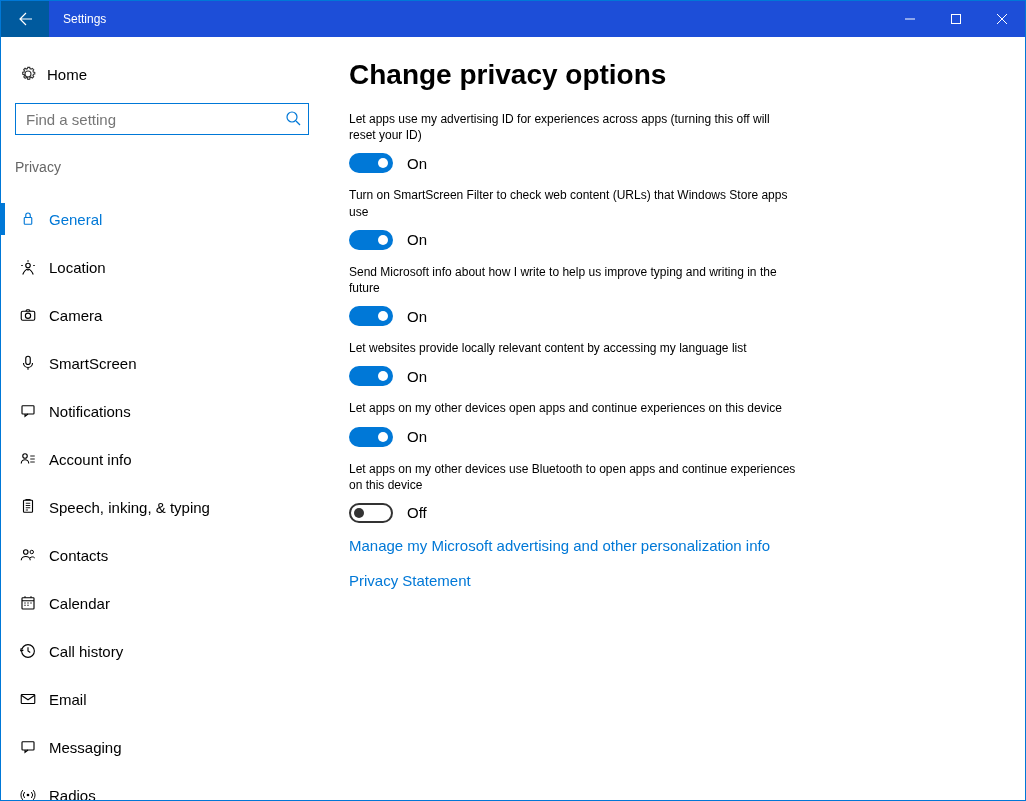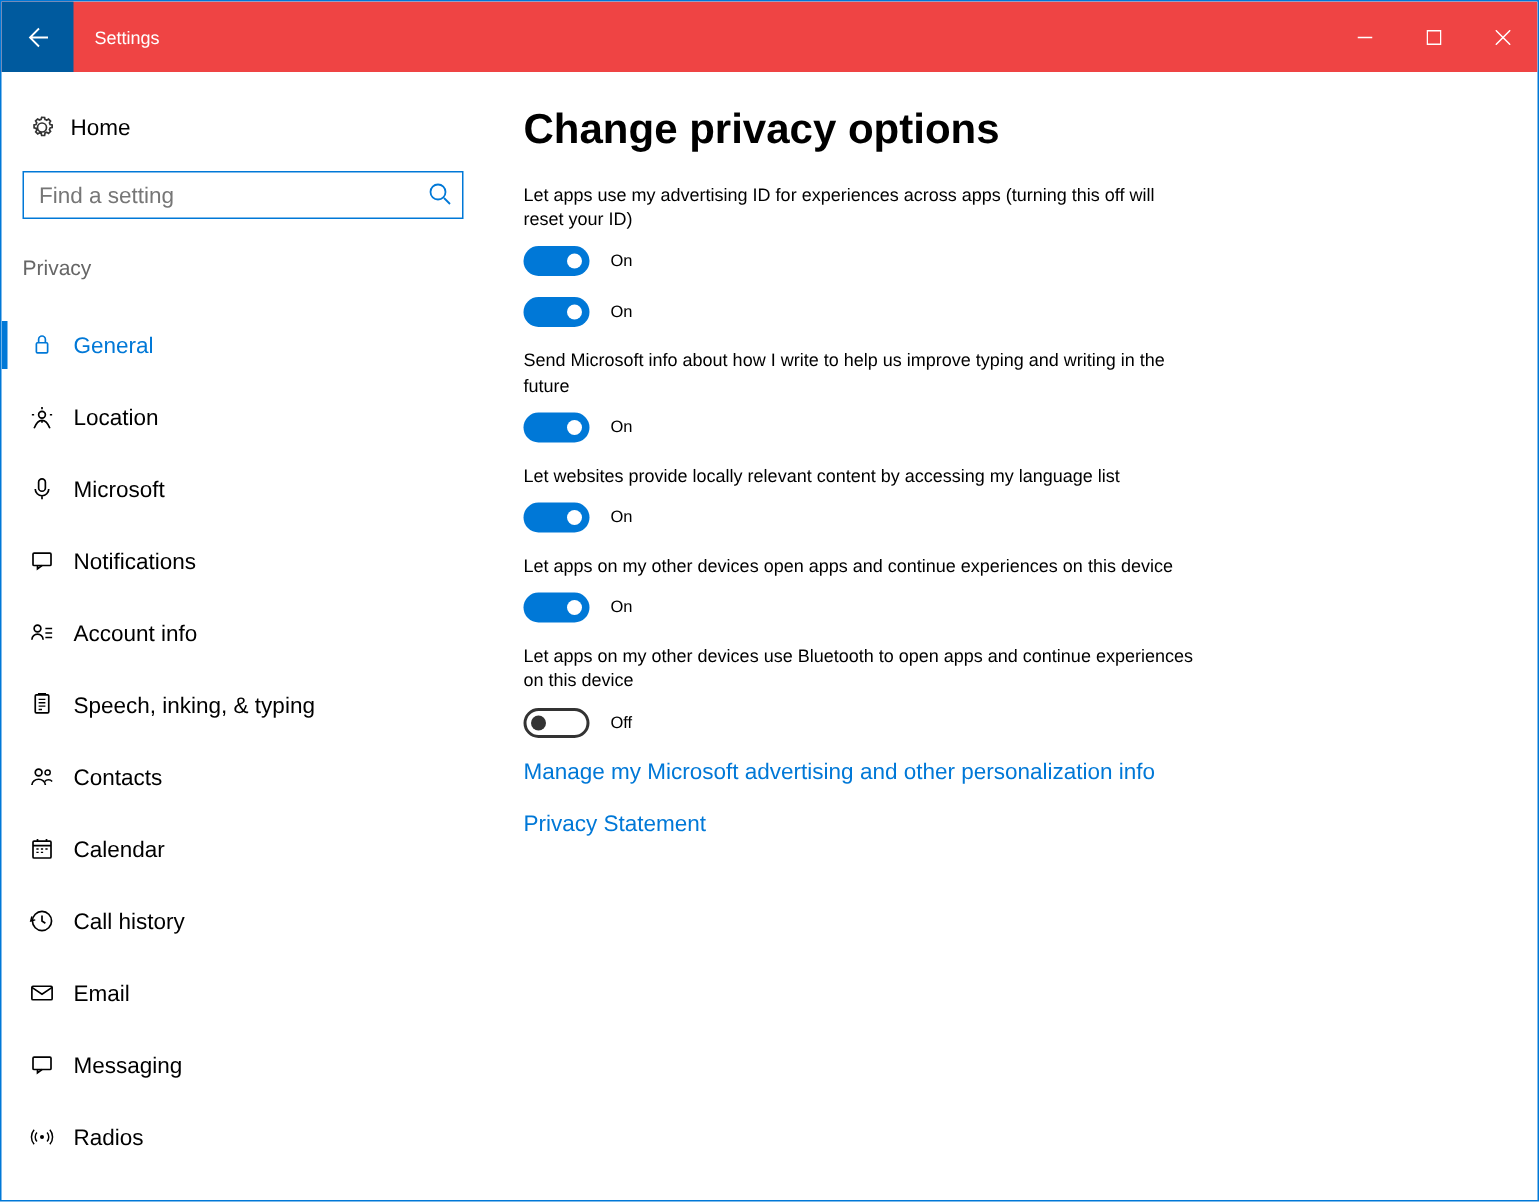--- a/index.html
+++ b/index.html
@@ -9,22 +9,22 @@
     font-size: 15px;
     color: #000;
     background: #fff;
     width: 1026px;
     height: 801px;
     overflow: hidden;
     border: 1px solid #0078d7;
   }
   
   .titlebar {
-    height: 47px;
-    background: #ef4444;
+    height: 36px;
+    background: #1d4ed8;
     color: #fff;
     display: flex;
     align-items: stretch;
     font-size: 12px;
   }
   .back-btn {
     width: 48px;
     background: #005a9e;
     display: flex;
     align-items: center;
@@ -144,21 +144,21 @@
     content:""; position:absolute; width:10px; height:10px; border-radius:50%;
     background:#fff; top:5px; right:5px;
   }
   .toggle.off {
     background:#fff; border:2px solid #333;
   }
   .toggle.off::after {
     content:""; position:absolute; width:10px; height:10px; border-radius:50%;
     background:#333; top:3px; left:3px;
   }
-  .toggle-label { margin-left: 14px; font-size: 11px; }
+  .toggle-label { margin-left: 14px; font-size: 15px; }
   .link { color:#0078d7; font-size:15px; cursor:pointer; margin-top: 4px; display:block; }
   .link + .link { margin-top: 18px; }
 </style>
 </head>
 <body>
 
 <div class="titlebar">
   <div class="back-btn">
     <svg width="16" height="16" viewBox="0 0 16 16">
         <path d="M9 2 L3 8 L9 14 M3 8 H15" stroke="#fff" stroke-width="1.2" fill="none"></path>
@@ -224,25 +224,35 @@
               <circle cx="12" cy="10" r="3" stroke="currentColor" fill="none" stroke-width="1.5"></circle>
               <path d="M5 22c2-5 5-7 7-7s5 2 7 7" stroke="currentColor" fill="none" stroke-width="1.5"></path>
               <path d="M12 3v2M12 15v2M3 10h2M19 10h2" stroke="currentColor" stroke-width="1.5"></path>
             </svg>
           </span>
           <span class="lbl">Location</span>
         </div>
         <div class="nav-item">
           <span class="icon">
             <svg width="18" height="18" viewBox="0 0 24 24">
+              <rect x="3" y="7" width="18" height="12" rx="2" stroke="currentColor" fill="none" stroke-width="1.5"></rect>
+              <circle cx="12" cy="13" r="3.5" stroke="currentColor" fill="none" stroke-width="1.5"></circle>
+              <path d="M9 7l1.5-2h3L15 7" stroke="currentColor" fill="none" stroke-width="1.5"></path>
+            </svg>
+          </span>
+          <span class="lbl">Camera</span>
+        </div>
+        <div class="nav-item">
+          <span class="icon">
+            <svg width="18" height="18" viewBox="0 0 24 24">
               <rect x="9" y="3" width="6" height="11" rx="3" stroke="currentColor" fill="none" stroke-width="1.5"></rect>
               <path d="M6 12a6 6 0 0 0 12 0M12 18v3" stroke="currentColor" fill="none" stroke-width="1.5"></path>
             </svg>
           </span>
-          <span class="lbl">Microsoft</span>
+          <span class="lbl">SmartScreen</span>
         </div>
         <div class="nav-item">
           <span class="icon">
             <svg width="18" height="18" viewBox="0 0 24 24">
               <rect x="4" y="5" width="16" height="11" rx="1" stroke="currentColor" fill="none" stroke-width="1.5"></rect>
               <path d="M8 16v3l4-3" stroke="currentColor" fill="none" stroke-width="1.5"></path>
             </svg>
           </span>
           <span class="lbl">Notifications</span>
         </div>
@@ -331,20 +341,21 @@
     <h1 class="page-title">Change privacy options</h1>
     <div id="settings-list">
         <div class="setting-block">
           <div class="setting-text">Let apps use my advertising ID for experiences across apps (turning this off will reset your ID)</div>
           <div class="toggle-row">
             <div class="toggle on"></div>
             <span class="toggle-label">On</span>
           </div>
         </div>
         <div class="setting-block">
+          <div class="setting-text">Turn on SmartScreen Filter to check web content (URLs) that Windows Store apps use</div>
           <div class="toggle-row">
             <div class="toggle on"></div>
             <span class="toggle-label">On</span>
           </div>
         </div>
         <div class="setting-block">
           <div class="setting-text">Send Microsoft info about how I write to help us improve typing and writing in the future</div>
           <div class="toggle-row">
             <div class="toggle on"></div>
             <span class="toggle-label">On</span>

